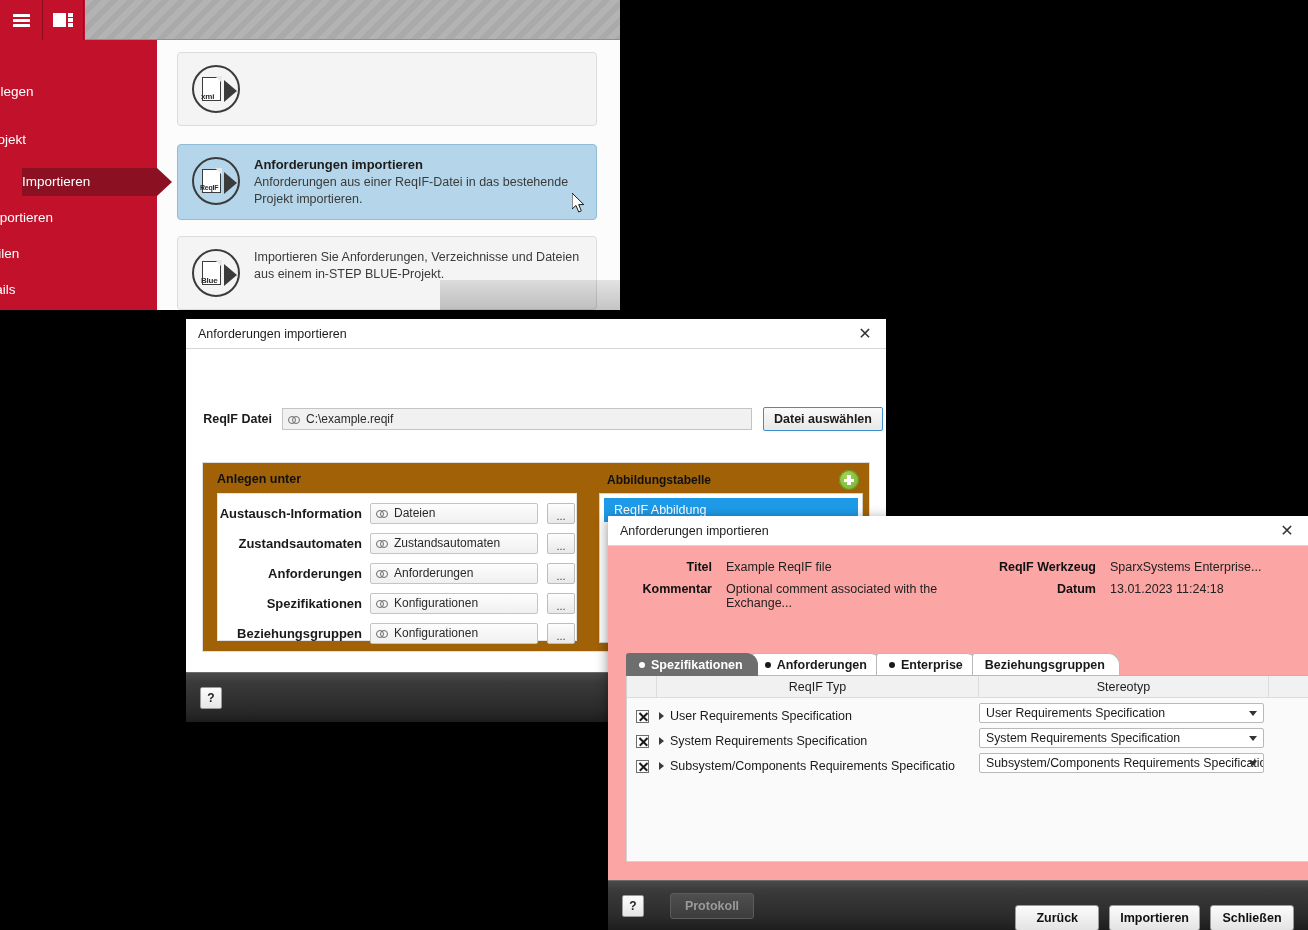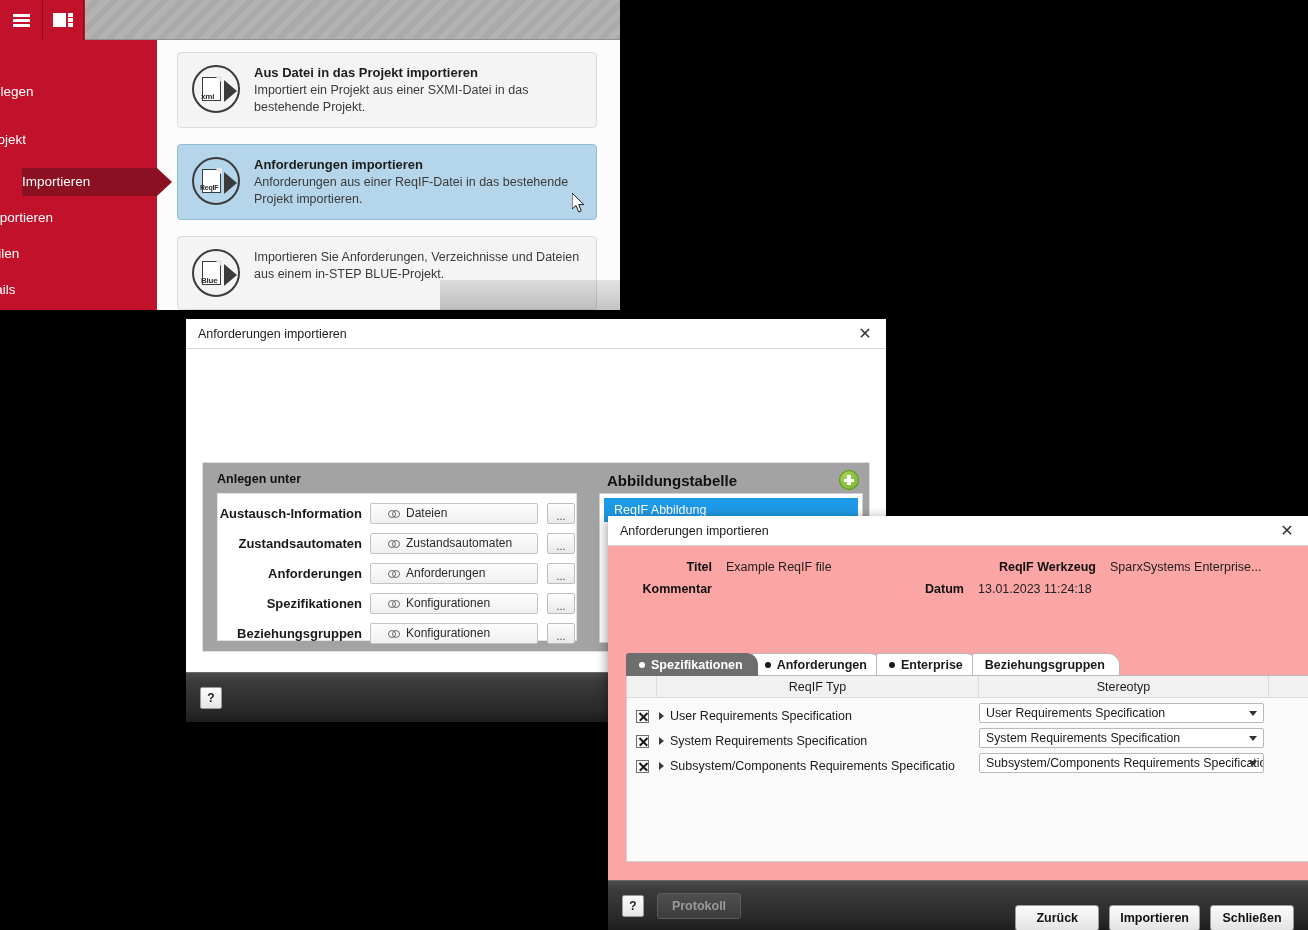--- a/index.html
+++ b/index.html
@@ -150,42 +150,42 @@
   .link-ico::before { left:0; }
   .link-ico::after { left:4px; }
   .btn {
     font-size: 12.5px; font-weight: bold; color: #1c1c1c;
     background: linear-gradient(to bottom,#fbfbfb,#ececec);
     border: 1px solid #b6b6b6; border-radius: 2px; padding: 4px 10px; cursor: pointer;
   }
   .btn-choose { margin-left: 11px; border:1px solid #3a8fcd; background: linear-gradient(to bottom,#fafafa,#e8e8e8); }
   .panel-wrap {
     position: absolute; left: 16px; top: 113px; width: 668px; height: 190px;
-    border: 1px solid #dedede; background: #a3a3a3;
+    border: 1px solid #dedede; background: #a16207;
   }
   .panel-head { font-size: 12.5px; font-weight: bold; color:#111; padding: 9px 0 7px 14px; }
   .left-panel { position:absolute; left: 0; top: 0; width: 388px; height: 190px; }
   .left-inner { position:absolute; left: 14px; top: 30px; width: 360px; height: 148px; background:#fff; border:1px solid #e2e2e2; }
   .frow { display: flex; align-items: center; height: 22px; margin: 8px 0 0 0; }
   .frow .lbl { width: 144px; text-align: right; font-size: 13px; font-weight: bold; color:#1a1a1a; margin-right: 8px; }
   .frow .fld {
     width: 168px; height: 21px; border: 1px solid #c4c4c4; border-radius:2px;
     background: linear-gradient(to bottom,#fdfdfd,#f0f0f0);
-    display:flex; align-items:center; padding-left: 17px; font-size: 12px; color:#2a2a2a; cursor:pointer;
+    display:flex; align-items:center; padding-left: 5px; font-size: 12px; color:#2a2a2a; cursor:pointer;
   }
   .frow .ell {
     width: 28px; height: 21px; margin-left: 9px;
     border: 1px solid #bdbdbd; border-radius:2px;
     background: linear-gradient(to bottom,#fdfdfd,#e9e9e9);
     font-size: 11px; color:#444; display:flex; align-items:flex-end; justify-content:center; cursor:pointer;
     line-height: 10px; padding-bottom: 2px;
   }
   .right-panel { position:absolute; left: 388px; top: 0; width: 280px; height: 190px; }
   .right-head { display:flex; align-items:center; padding: 7px 12px 6px 16px; }
-  .right-head .t { flex:1 1 auto; font-size:15px; font-weight:bold; color:#111; }
+  .right-head .t { flex:1 1 auto; font-size:12px; font-weight:bold; color:#111; }
   .plus-ico {
     width: 20px; height: 20px; border-radius: 50%;
     background: radial-gradient(circle at 35% 30%, #a5d256, #74af2e);
     position: relative; cursor: pointer; box-shadow: inset 0 0 0 1px #5f9422;
   }
   .plus-ico::before, .plus-ico::after {
     content:""; position:absolute; background:#fff;
   }
   .plus-ico::before { left:5px; top:8.5px; width:10px; height:3.5px; }
   .plus-ico::after  { left:8.2px; top:5px; width:3.5px; height:10px; }
@@ -310,24 +310,20 @@
     </div>
 
     <div class="content-area">
 
       <div class="card" style="top:12px">
         <div class="card-ico">
           <span class="doc"></span>
           <span class="doc-lbl">xmi</span>
           <span class="arrow"></span>
         </div>
-        <div class="card-txt">
-          <div class="card-title">Aus Datei in das Projekt importieren</div>
-          <div class="card-desc">Importiert ein Projekt aus einer SXMI-Datei in das bestehende Projekt.</div>
-        </div>
       </div>
 
       <div class="card selected" style="top:104px">
         <div class="card-ico">
           <span class="doc"></span>
           <span class="doc-lbl" style="font-size:7px;left:6px">ReqIF</span>
           <span class="arrow"></span>
         </div>
         <div class="card-txt">
           <div class="card-title">Anforderungen importieren</div>
@@ -362,20 +358,28 @@
   </div>
 
   <div class="dialog" id="dlg1">
     <div class="dlg-titlebar">
       <span class="dlg-title">Anforderungen importieren</span>
       <span class="dlg-close">✕</span>
     </div>
 
     <div class="body">
 
+      <div class="file-row">
+        <div class="file-label">ReqIF Datei</div>
+        <div class="path-input">
+          <span class="link-ico"></span>
+          <span>C:\example.reqif</span>
+        </div>
+        <div class="btn btn-choose">Datei auswählen</div>
+      </div>
 
       <div class="panel-wrap">
 
         <div class="left-panel">
           <div class="panel-head">Anlegen unter</div>
           <div class="left-inner">
 
             <div class="frow">
               <span class="lbl">Austausch-Information</span>
               <span class="fld">
@@ -449,20 +453,21 @@
     </div>
 
     <div class="body">
 
       <div class="meta">
         <div class="k">Titel</div>
         <div class="v">Example ReqIF file</div>
         <div class="k">ReqIF Werkzeug</div>
         <div class="v">SparxSystems Enterprise...</div>
         <div class="k">Kommentar</div>
+        <div class="v">Optional comment associated with the Exchange...</div>
         <div class="k">Datum</div>
         <div class="v">13.01.2023  11:24:18</div>
       </div>
 
       <div class="tabs">
         <div class="tab active">
           <span class="dot"></span>
           <span>Spezifikationen</span>
         </div>
         <div class="tab">
@@ -532,21 +537,21 @@
                 <span class="cv">Subsystem/Components Requirements Specificatio</span>
                 <span class="carrow"></span>
               </span>
             </div>
         </div>
       </div>
     </div>
 
     <div class="dlg-footer">
       <div class="help-btn">?</div>
-      <div class="fbtn disabled" style="margin-left:13px">Protokoll</div>
+      <div class="fbtn disabled" style="margin-left:26px">Protokoll</div>
       <div class="footer-right">
         <div class="fbtn">Zurück</div>
         <div class="fbtn">Importieren</div>
         <div class="fbtn">Schließen</div>
       </div>
     </div>
   </div>
 
   <svg class="cursor" viewBox="0 0 14 21">
     <polygon points="0,0 0,16 4,12.5 6.7,19 9.3,17.8 6.7,11.6 11.8,11.6" fill="#ffffff" stroke="#1a1a1a" stroke-width="1"></polygon>

